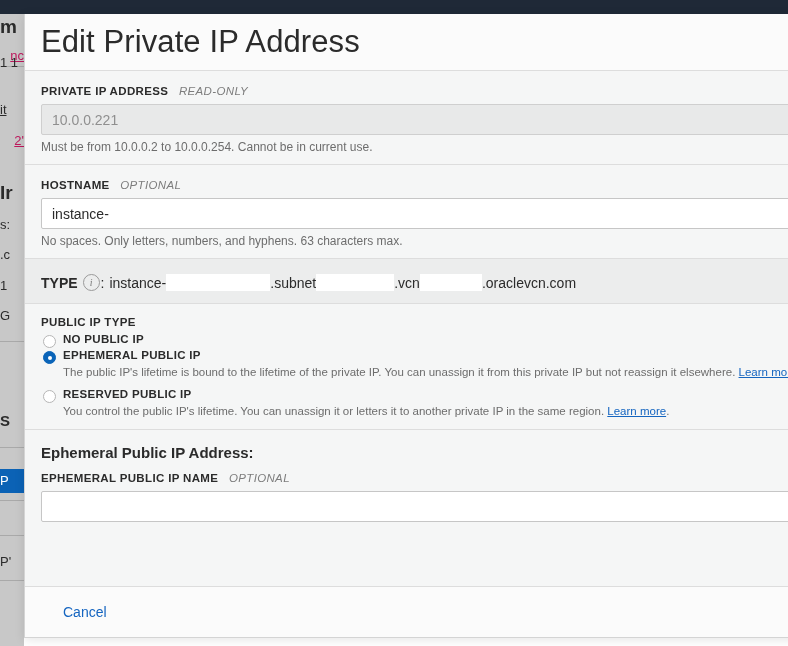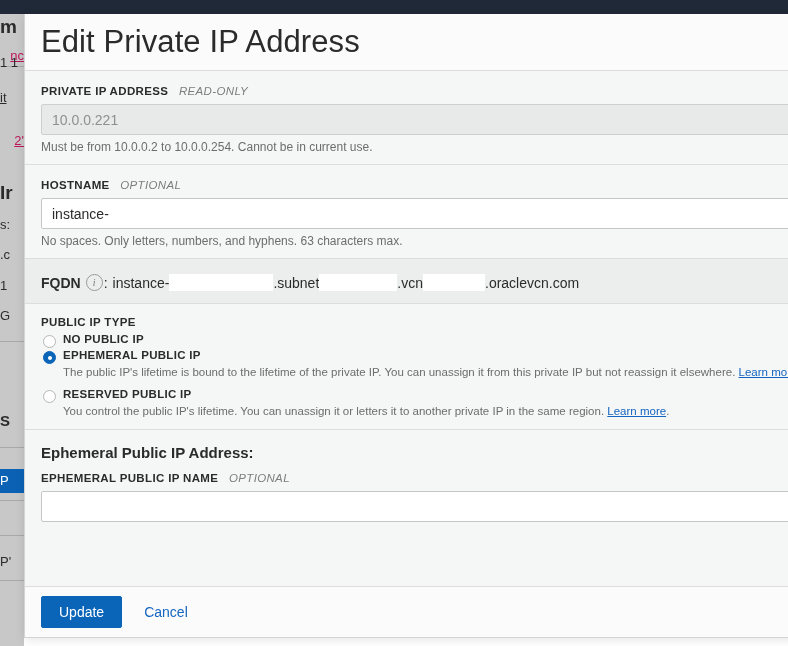--- a/index.html
+++ b/index.html
@@ -301,21 +301,21 @@
 
 <div class="page-root">
 
   <div class="topbar"></div>
 
   <div class="bg-sidebar">
     <div class="bg-frag big" style="top:2px;">m</div>
     <div class="bg-frag link" style="top:34px;">nc</div>
     <div class="bg-rule" style="top:52px;"></div>
     <div class="bg-frag" style="top:41px;">1 1</div>
-    <div class="bg-frag" style="top:76px;text-decoration:underline;">it</div>
+    <div class="bg-frag" style="top:88px;text-decoration:underline;">it</div>
     <div class="bg-frag link" style="top:119px;">2'</div>
     <div class="bg-frag big" style="top:168px;">Ir</div>
     <div class="bg-frag" style="top:203px;">s:</div>
     <div class="bg-frag" style="top:233px;">.c</div>
     <div class="bg-frag" style="top:264px;">1</div>
     <div class="bg-frag" style="top:294px;">G</div>
     <div class="bg-rule" style="top:327px;"></div>
     <div class="bg-frag med" style="top:398px;">S</div>
     <div class="bg-rule" style="top:433px;"></div>
     <div class="bg-sel" style="top:455px;height:24px;line-height:24px;">P</div>
@@ -342,21 +342,21 @@
 
       <div class="section plain">
         <span class="field-label">HOSTNAME</span>
         <span class="field-flag">OPTIONAL</span>
         <input class="text-input" type="text" value="instance-" style="">
         <div class="field-help">No spaces. Only letters, numbers, and hyphens. 63 characters max.</div>
       </div>
 
       <div class="section shaded">
         <div class="fqdn-row">
-          <span class="fqdn-label">FQDN</span>
+          <span class="fqdn-label">TYPE</span>
           <span class="info-icon">i</span>
           <span>:</span>
           <span style="margin-left:5px;">instance-</span>
           <span class="redacted w1"></span>
           <span>.subnet</span>
           <span class="redacted w2"></span>
           <span>.vcn</span>
           <span class="redacted w3"></span>
           <span>.oraclevcn.com</span>
         </div>
@@ -388,18 +388,17 @@
       <div class="section plain noborder" style="padding-top:14px;">
         <div class="subhead">Ephemeral Public IP Address:</div>
         <span class="field-label">EPHEMERAL PUBLIC IP NAME</span>
         <span class="field-flag">OPTIONAL</span>
         <input class="text-input" type="text" value="" style="">
       </div>
 
     </div>
 
     <div class="modal-footer">
-      <button class="btn-primary">Update</button>
       <button class="btn-link">Cancel</button>
     </div>
 
   </div>
 </div>
 
 </body></html>

